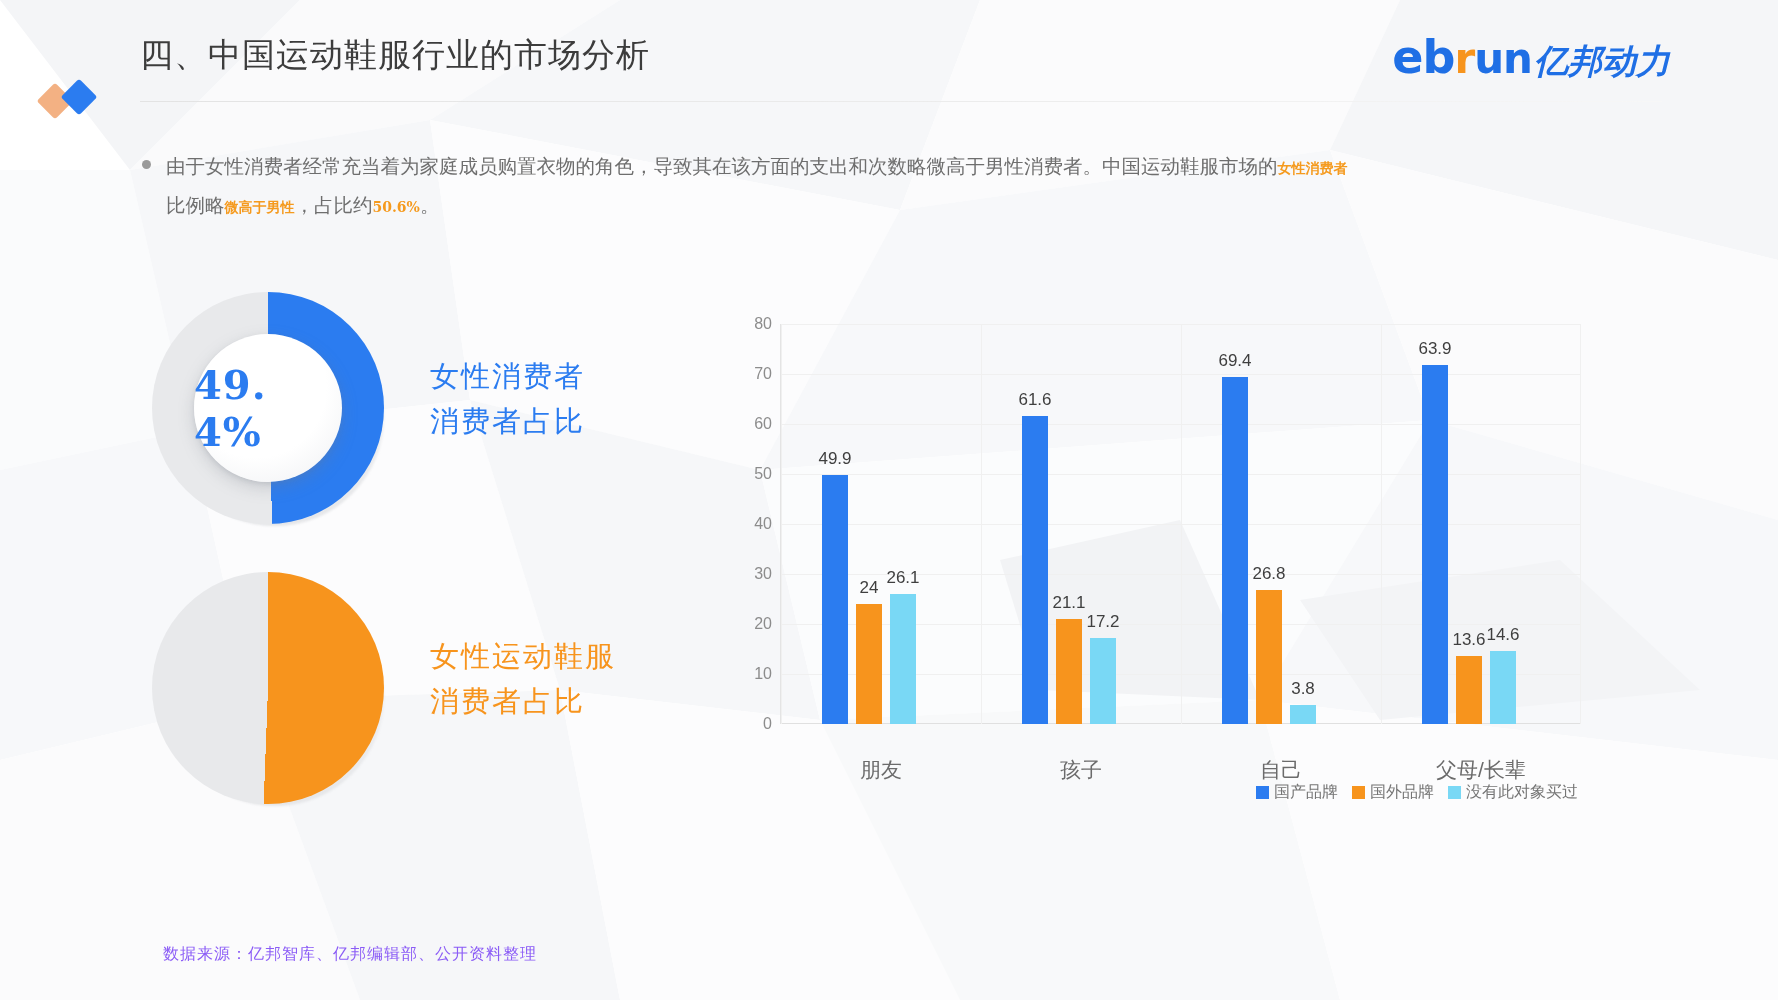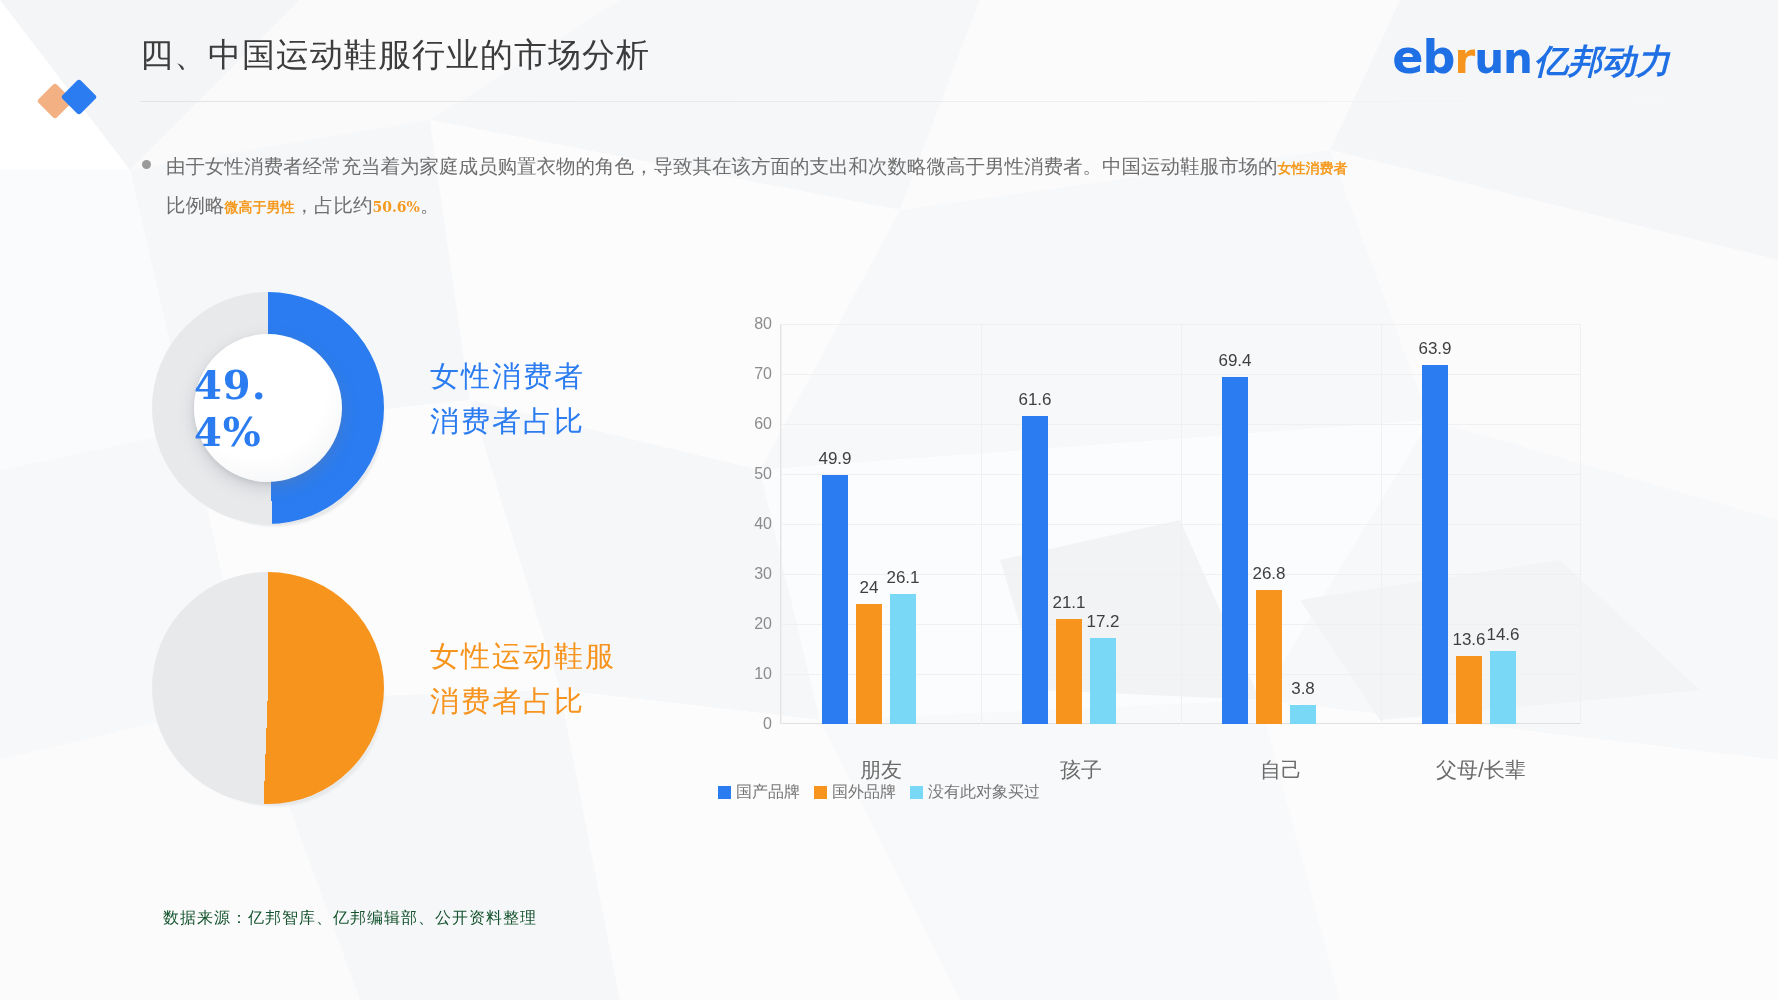--- a/index.html
+++ b/index.html
@@ -95,30 +95,30 @@
     position:absolute;top:calc(100% + 12px);
     font-size:21px;color:#6b6b6b;transform:translateX(-50%);white-space:nowrap;margin-top:20px;
   }
   .bar{position:absolute;bottom:0;}
   .bar-lbl{
     position:absolute;font-size:17px;color:#3f3f3f;
     transform:translateX(-50%);white-space:nowrap;
   }
   .legend{
     position:absolute;left:0;top:514px;width:860px;
-    display:flex;justify-content:flex-start;gap:14px;align-items:center;
+    display:flex;justify-content:flex-end;gap:14px;align-items:center;
   }
   .lg-item{display:flex;align-items:center;gap:5px;}
   .lg-sw{width:13px;height:13px;display:inline-block;}
   .lg-tx{font-size:16px;color:#757575;}
 
   
   .source{
-    position:absolute;left:163px;top:908px;
-    font-size:16px;color:#14532d;letter-spacing:1px;
+    position:absolute;left:163px;top:944px;
+    font-size:16px;color:#8b5cf6;letter-spacing:1px;
   }
 </style>
 </head>
 <body>
 
 <div class="bg-poly">
   <svg viewBox="0 0 1778 1000" preserveAspectRatio="none">
     <polygon points="0,0 300,0 130,170" fill="#f4f5f7"></polygon>
     <polygon points="300,0 620,0 430,120 130,170" fill="#fafafb"></polygon>
     <polygon points="620,0 980,0 900,210 430,120" fill="#f6f7f9"></polygon>

